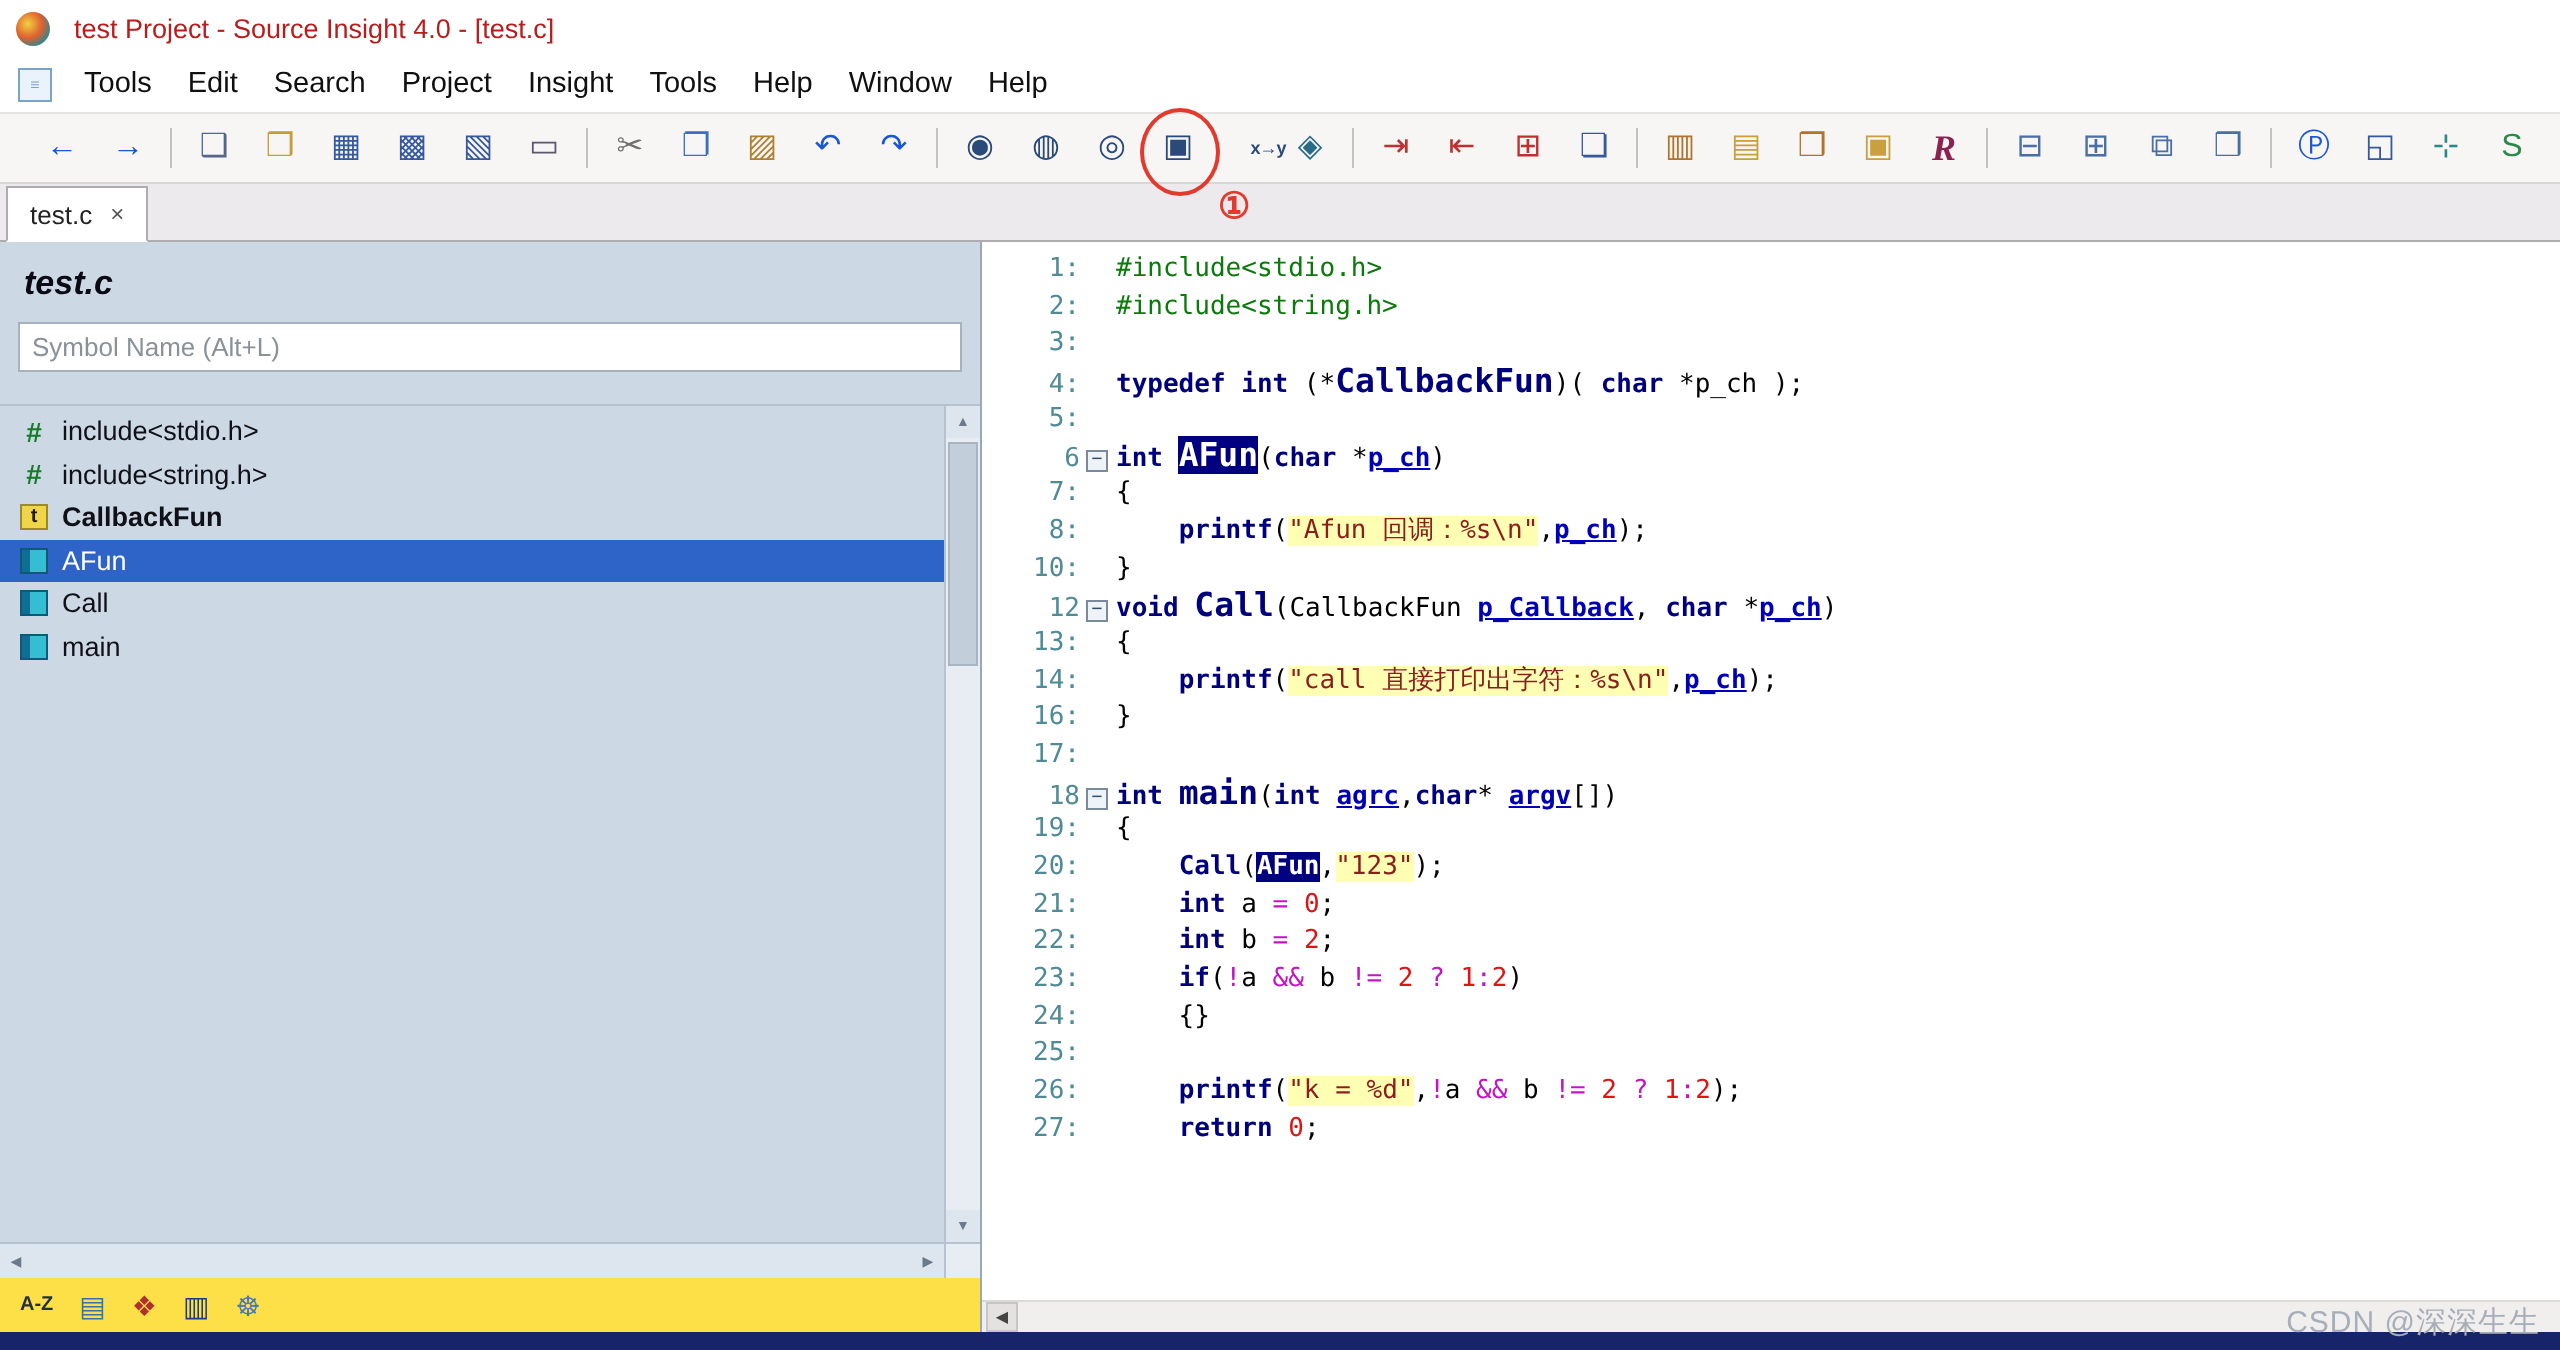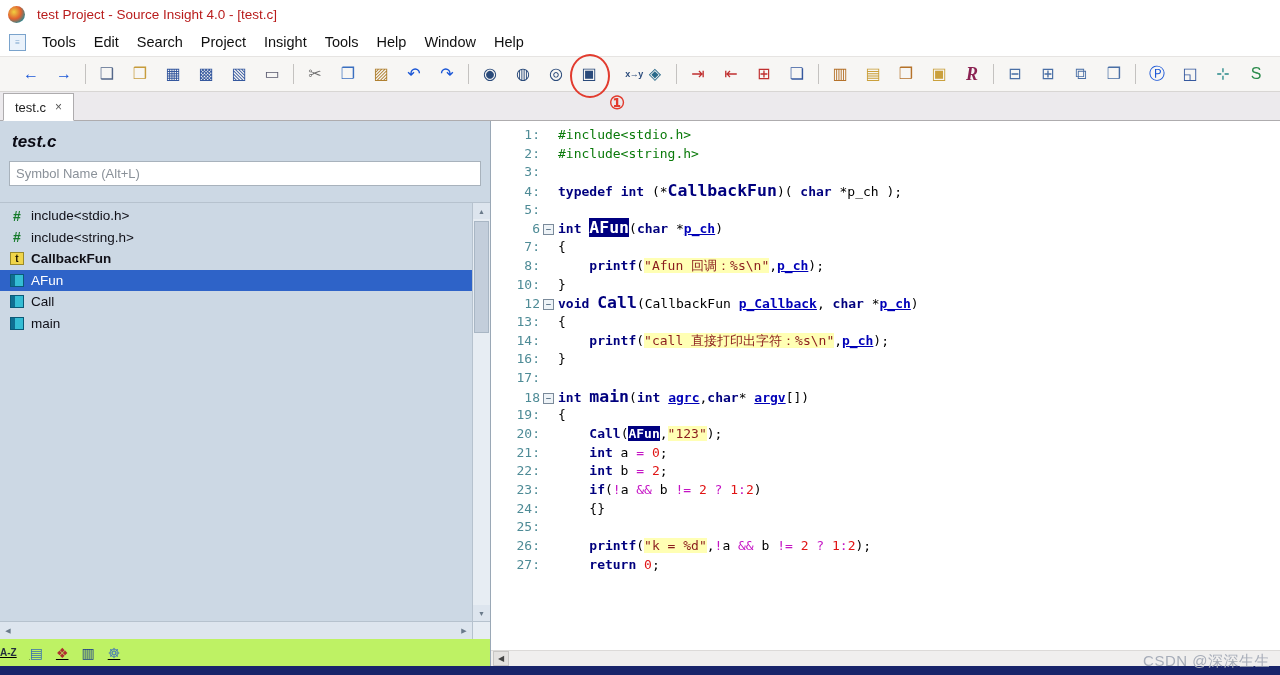--- a/index.html
+++ b/index.html
@@ -44,21 +44,21 @@
   .sym-icon.typedef{background:#f0d54a;border:1px solid #9a8a28;color:#201800;font-size:10px;font-weight:bold;}
   .sym-icon.func{background:linear-gradient(to right,#0f6f92 0 4px,#35bdd4 4px);border:1px solid #0a5a78;}
   .vscroll{flex:0 0 17px;background:#e7edf3;border-left:1px solid #b6c2ce;display:flex;flex-direction:column;align-items:center;}
   .vscroll .arr{flex:0 0 16px;width:100%;display:flex;align-items:center;justify-content:center;font-size:7px;color:#6a7a8a;background:#dde5ee;}
   .vscroll .arr.bottom{margin-top:auto;}
   .vscroll .thumb{width:13px;height:110px;background:#c3cedb;border:1px solid #a8b6c4;margin-top:2px;}
   .sp-hscroll{flex:0 0 17px;background:#dde5ee;border-top:1px solid #b6c2ce;display:flex;align-items:center;font-size:7px;color:#6a7a8a;}
   .sp-hscroll .harr{width:16px;height:100%;display:flex;align-items:center;justify-content:center;}
   .sp-hscroll .space{flex:1;}
   .sp-hscroll .corner{flex:0 0 17px;height:100%;background:#e7edf3;border-left:1px solid #b6c2ce;}
-  .sp-tools{flex:0 0 27px;background:#bef264;display:flex;align-items:center;gap:13px;text-decoration:underline;}
+  .sp-tools{flex:0 0 27px;background:#fde047;display:flex;align-items:center;gap:13px;padding-left:10px;}
   .sp-tool{font-size:14px;display:flex;align-items:center;line-height:1;}
   .sp-tool.text{font-size:10px;font-weight:bold;letter-spacing:0;}
 
   .editor{flex:1;background:#fff;display:flex;flex-direction:column;min-width:0;position:relative;}
   .code-area{flex:1;padding-top:5px;overflow:hidden;}
   .code-line{height:18.7px;line-height:18.7px;white-space:pre;font-family:"DejaVu Sans Mono","Liberation Mono",monospace;font-size:13px;color:#000;}
   .ln{display:inline-block;width:52px;text-align:right;color:#4e8b96;padding-right:3px;box-sizing:border-box;}
   .fold{display:inline-block;width:15px;}
   .fold-box{display:inline-block;width:11px;height:11px;border:1px solid #7a8a9a;background:#eef3f7;color:#33506a;font-size:9px;line-height:9px;text-align:center;vertical-align:1px;box-sizing:border-box;}
   .tk-p{color:#000;}

